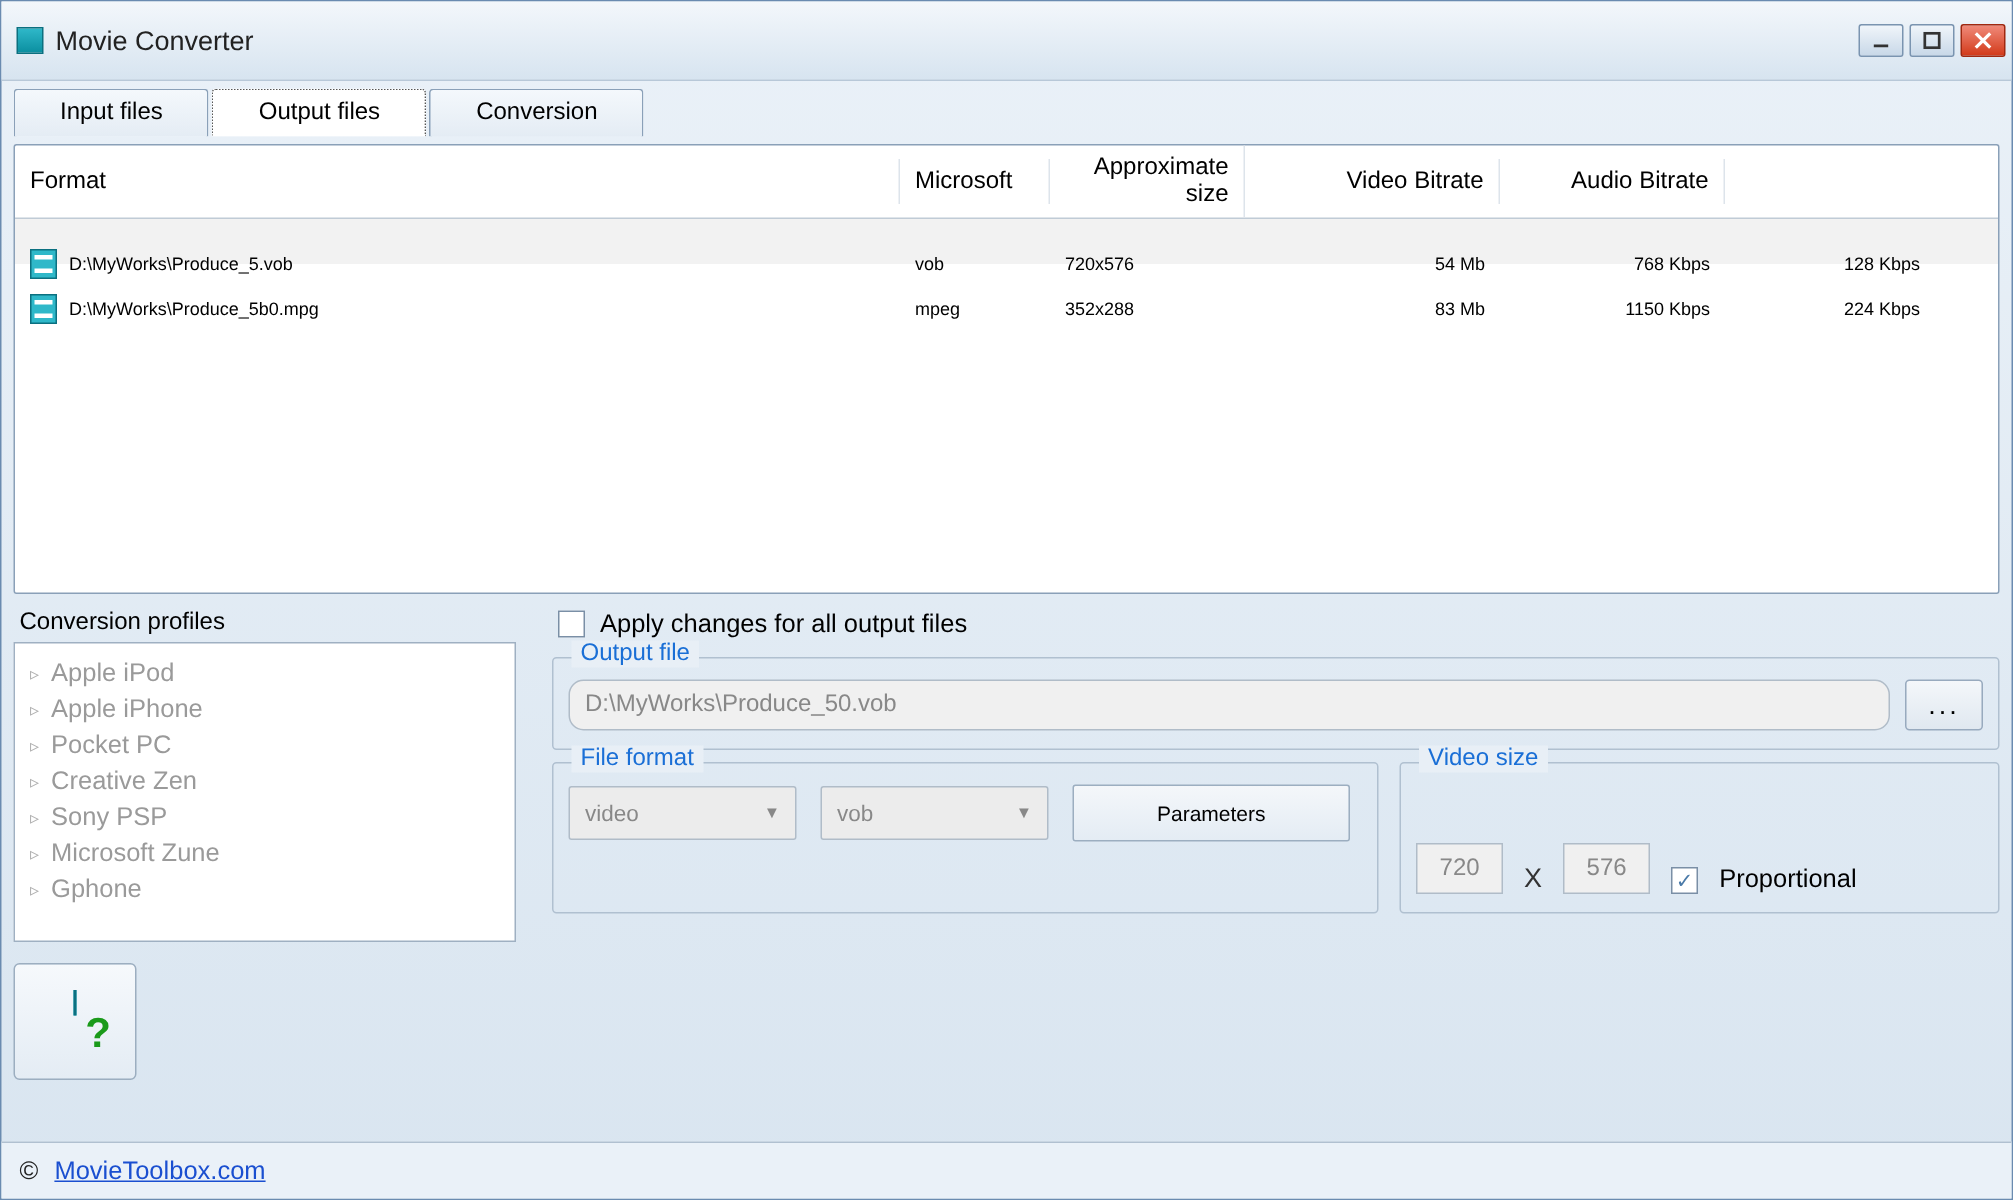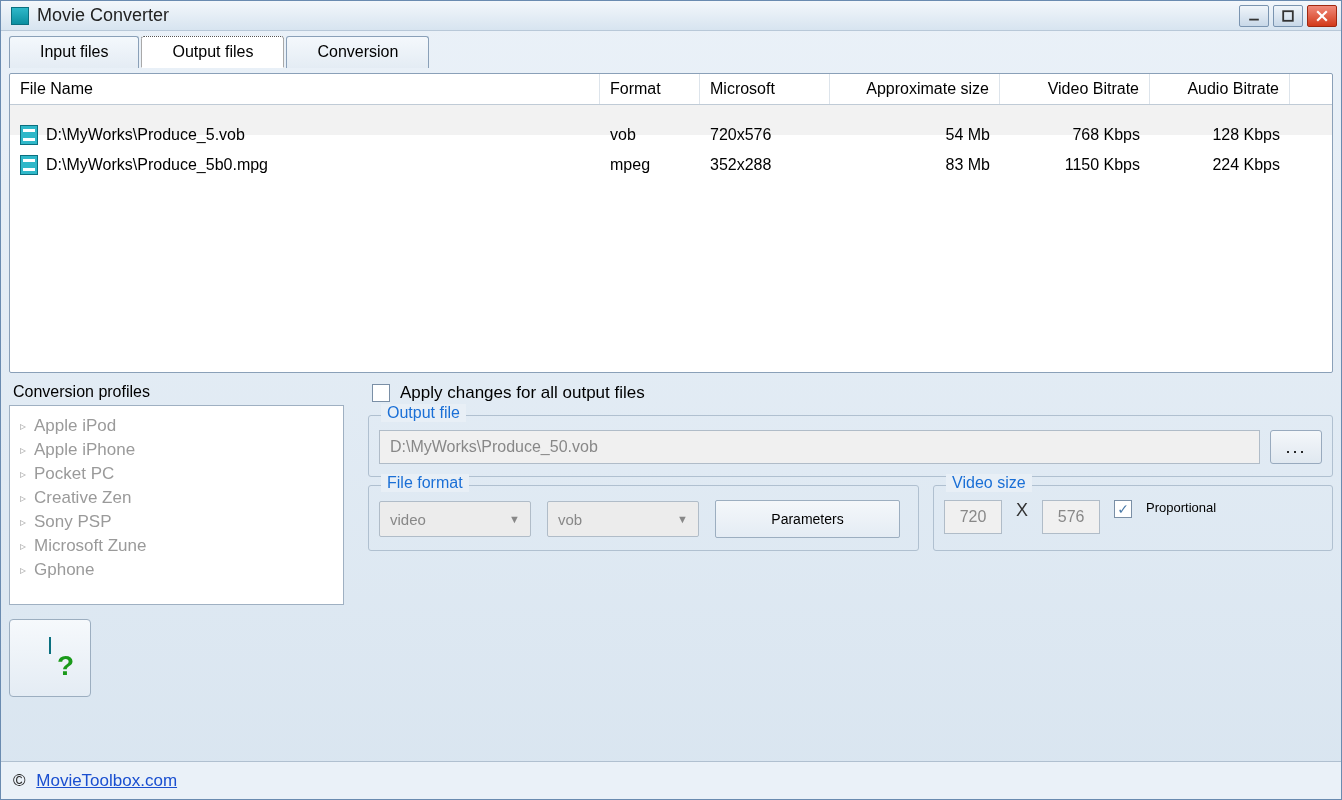--- a/index.html
+++ b/index.html
@@ -13,21 +13,21 @@
 }
 .window {
   width: 1342px;
   height: 800px;
   background: linear-gradient(#eaf1f8, #d9e5f0);
   border: 1px solid #6a8bb0;
   display: flex;
   flex-direction: column;
 }
 .titlebar {
-  height: 30px;
+  height: 53px;
   background: linear-gradient(#f3f7fb, #d7e4f0);
   display: flex;
   align-items: center;
   padding: 0 4px 0 10px;
   border-bottom: 1px solid #b8c8d8;
 }
 .titlebar .app-icon {
   width: 18px; height: 18px; margin-right: 8px;
   background: linear-gradient(#2fb8c9, #0b8fa0);
   border: 1px solid #0b7080;
@@ -98,21 +98,21 @@
 }
 .table-head > div {
   padding: 6px 10px;
   border-right: 1px solid #dde4eb;
   font-size: 16px;
 }
 .table-head .r { text-align: right; }
 .table-body { flex: 1; overflow: hidden; }
 .table-row { height: 30px; }
 .table-row.alt { background: #f2f2f2; }
-.table-row > div { padding: 20px 10px; font-size: 16px; white-space: nowrap; }
+.table-row > div { padding: 20px 10px; font-size: 12px; white-space: nowrap; }
 .table-row .r { text-align: right; }
 .cell-name { display: flex; align-items: center; gap: 8px; }
 .film-icon {
   width: 18px; height: 20px;
   background: #2fb8c9;
   border: 1px solid #0b7080;
   position: relative;
 }
 .film-icon::before, .film-icon::after {
   content: ""; position: absolute; left: 2px; right: 2px; height: 3px; background: #fff;
@@ -161,21 +161,21 @@
   position: relative;
 }
 .fieldset .legend {
   position: absolute; top: -12px; left: 12px;
   background: linear-gradient(#e8eff6, #e8eff6);
   padding: 0 6px; color: #1a6fd6; font-size: 16px;
 }
 .output-row { display: flex; gap: 10px; align-items: center; }
 .path-input {
   flex: 1; height: 34px; border: 1px solid #b0bcc8; background: #f0f0f0;
-  color: #888; padding: 0 10px; font-size: 16px; border-radius: 0;
+  color: #888; padding: 0 10px; font-size: 16px; border-radius: 10px;
 }
 .browse-btn {
   width: 52px; height: 34px; border: 1px solid #98aabe;
   background: linear-gradient(#f4f7fa, #e0e8f0);
   font-size: 18px; letter-spacing: 2px; border-radius: 3px;
 }
 
 .two-fs { display: flex; gap: 14px; }
 .two-fs .fieldset:first-child { flex: 1.4; }
 .two-fs .fieldset:last-child { flex: 1; }
@@ -183,21 +183,21 @@
 .select {
   width: 152px; height: 36px; border: 1px solid #b0bcc8; background: #ececec;
   color: #888; display: flex; align-items: center; justify-content: space-between;
   padding: 0 10px; border-radius: 2px;
 }
 .select .arrow { color: #888; font-size: 11px; }
 .param-btn {
   width: 185px; height: 38px; border: 1px solid #9caec0;
   background: linear-gradient(#f4f7fa, #e4ecf4); font-size: 14px; border-radius: 2px;
 }
-.vs-row { display: flex; gap: 14px; align-items: flex-start; }
+.vs-row { display: flex; gap: 14px; align-items: flex-end; margin-top: 39px; }
 .dim-input {
   width: 58px; height: 34px; border: 1px solid #b0bcc8; background: #f0f0f0;
   color: #888; text-align: center; font-size: 16px;
 }
 .xsep { font-size: 18px; color: #333; }
 
 .bottom-row {
   display: flex; align-items: center; justify-content: space-between;
   margin: 8px 4px 0 4px;
 }
@@ -264,21 +264,20 @@
   <div class="client">
 
     <div class="tabs">
       <div class="tab">Input files</div>
       <div class="tab active">Output files</div>
       <div class="tab">Conversion</div>
     </div>
 
     <div class="tabpanel">
       <div class="table-head">
-        <div>File Name</div>
         <div>Format</div>
         <div>Microsoft</div>
         <div class="r">Approximate size</div>
         <div class="r">Video Bitrate</div>
         <div class="r">Audio Bitrate</div>
       </div>
       <div class="table-body">
         <div class="table-row alt">
           <div class="cell-name">
             <span class="film-icon"></span>
@@ -369,21 +368,21 @@
             </div>
           </div>
 
           <div class="fieldset">
             <div class="legend">Video size</div>
             <div class="vs-row">
               <input class="dim-input" readonly="" value="720" style="">
               <span class="xsep">X</span>
               <input class="dim-input" readonly="" value="576" style="">
               <span class="checkbox checked"></span>
-              <span style="font-size:13px;">Proportional</span>
+              <span style="font-size:17px;">Proportional</span>
             </div>
           </div>
         </div>
       </div>
     </div>
 
     <div class="bottom-row">
       <button class="help-btn">
         <span class="help-icon">
           <span class="film"></span><span class="q">?</span>

